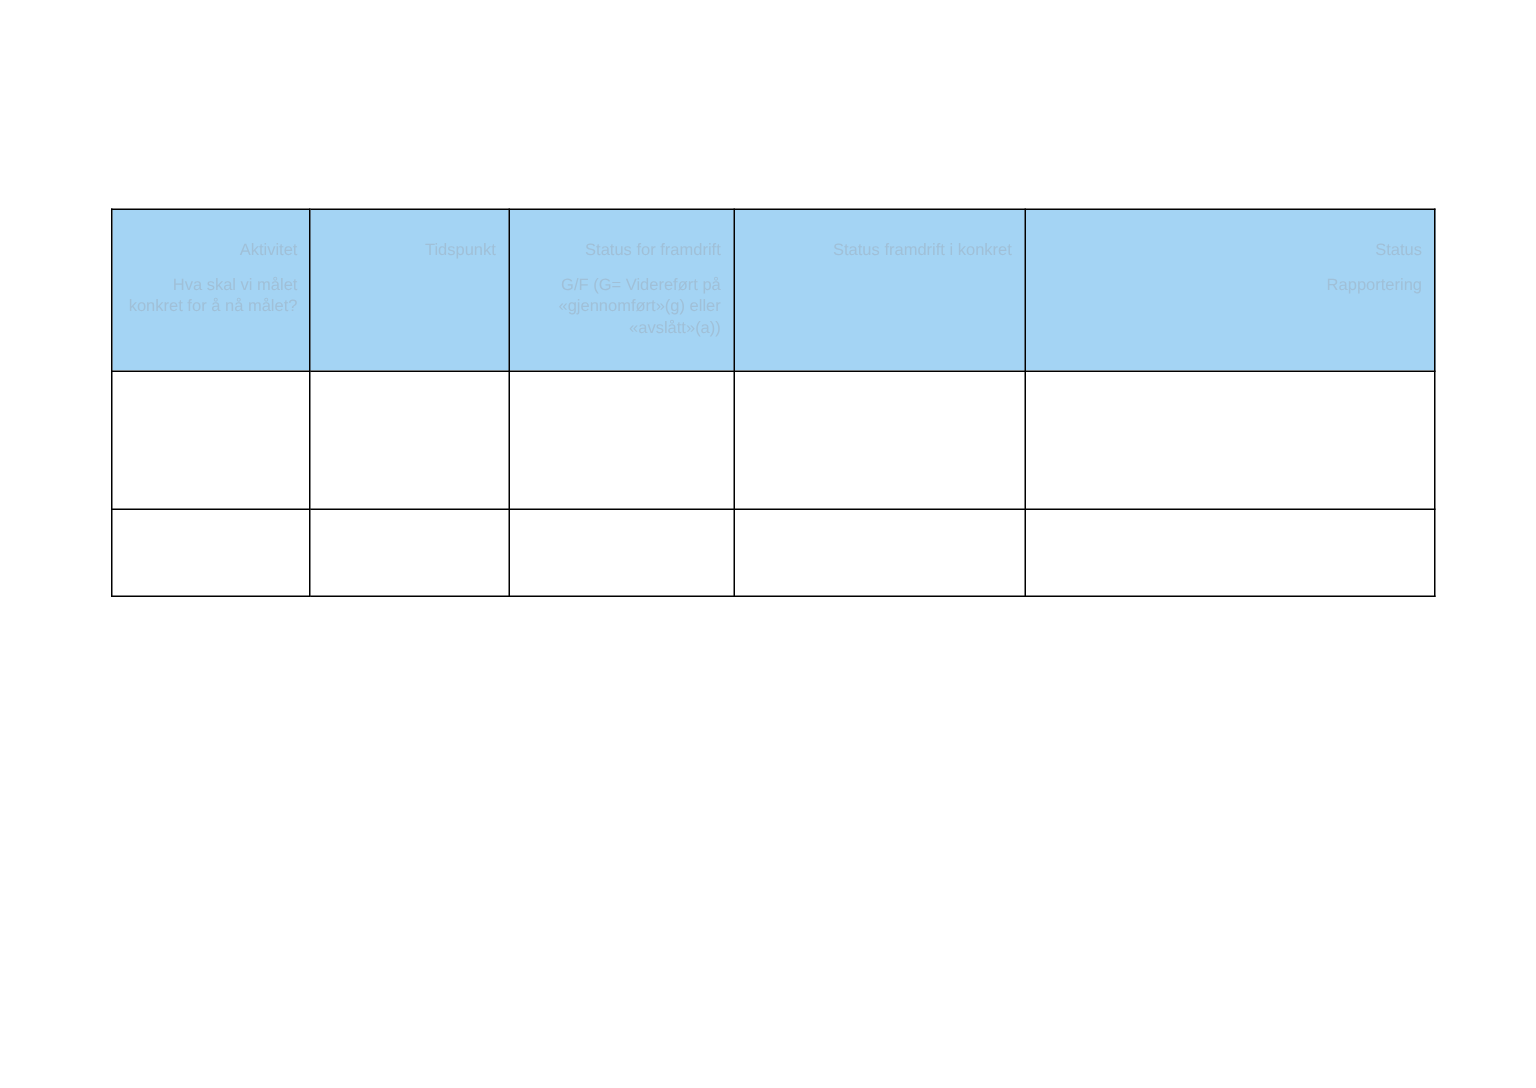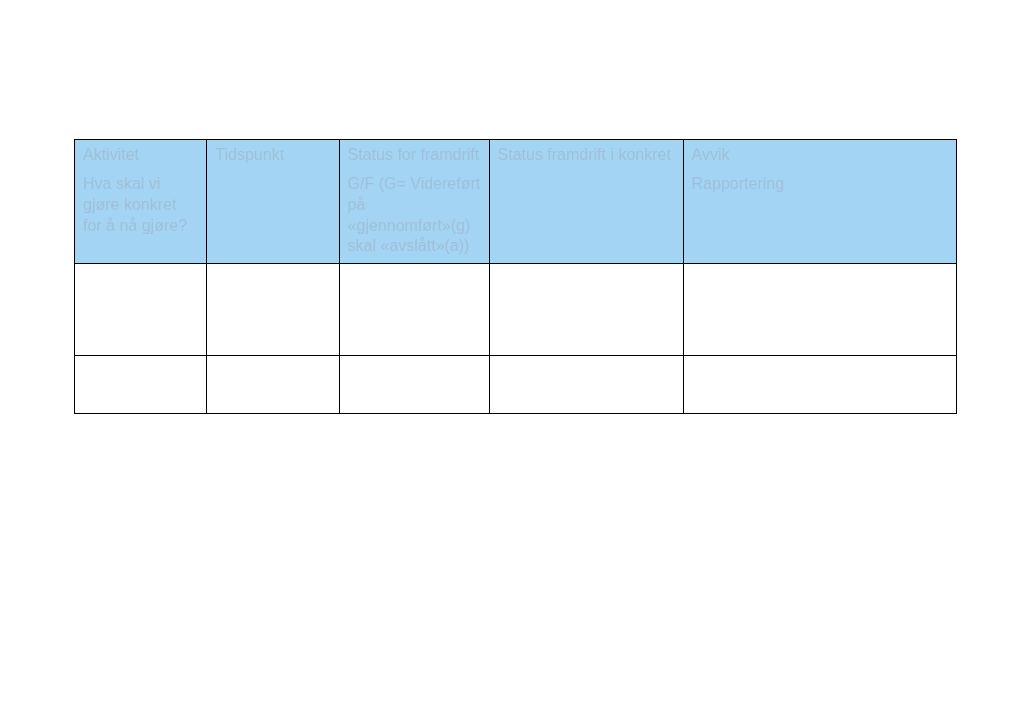--- a/index.html
+++ b/index.html
@@ -21,23 +21,23 @@
       width: 883px;
     }
     table {
       border-collapse: collapse;
       width: 100%;
       table-layout: fixed;
     }
     th, td {
       border: 1px solid #000000;
       vertical-align: top;
-      padding: 6px 8px;
-      font-size: 16px;
-      text-align: left;
+      padding: 21px 8px;
+      font-size: 11px;
+      text-align: right;
     }
     th {
       background-color: #a4d4f4;
       font-weight: normal;
       height: 96px;
       color: #a0c0d8;
     }
     th .header-main {
       display: block;
       margin-bottom: 10px;
@@ -69,36 +69,36 @@
       <col class="col1">
       <col class="col2">
       <col class="col3">
       <col class="col4">
       <col class="col5">
     </colgroup>
     <thead>
       <tr>
         <th>
           <span class="header-main">Aktivitet</span>
-          <span class="header-sub">Hva skal vi gjøre konkret for å nå gjøre?</span>
+          <span class="header-sub">Hva skal vi målet konkret for å nå målet?</span>
         </th>
         <th>
           <span class="header-main">Tidspunkt</span>
           <span class="header-sub"></span>
         </th>
         <th>
           <span class="header-main">Status for framdrift</span>
-          <span class="header-sub">G/F (G= Videreført på «gjennomført»(g) skal «avslått»(a))</span>
+          <span class="header-sub">G/F (G= Videreført på «gjennomført»(g) eller «avslått»(a))</span>
         </th>
         <th>
           <span class="header-main">Status framdrift i konkret</span>
           <span class="header-sub"></span>
         </th>
         <th>
-          <span class="header-main">Avvik</span>
+          <span class="header-main">Status</span>
           <span class="header-sub">Rapportering</span>
         </th>
       </tr>
     </thead>
     <tbody>
       <tr>
         <td class="body-row-1"></td>
         <td class="body-row-1"></td>
         <td class="body-row-1"></td>
         <td class="body-row-1"></td>

